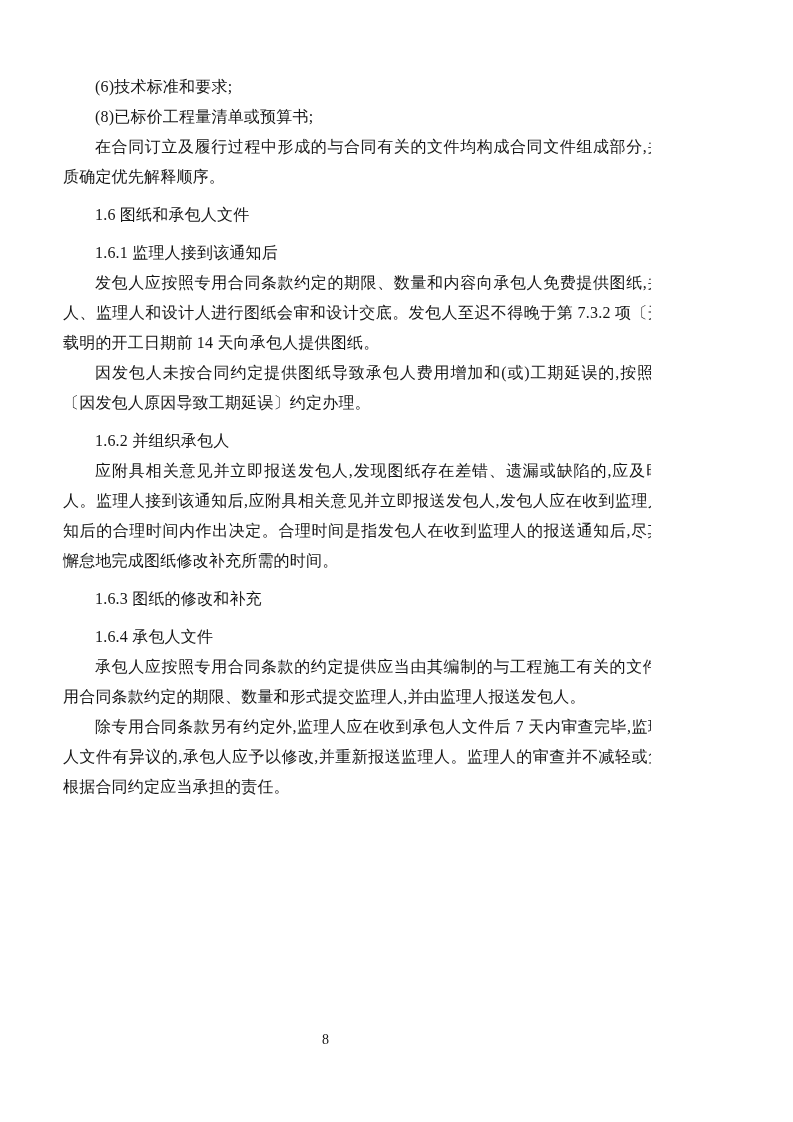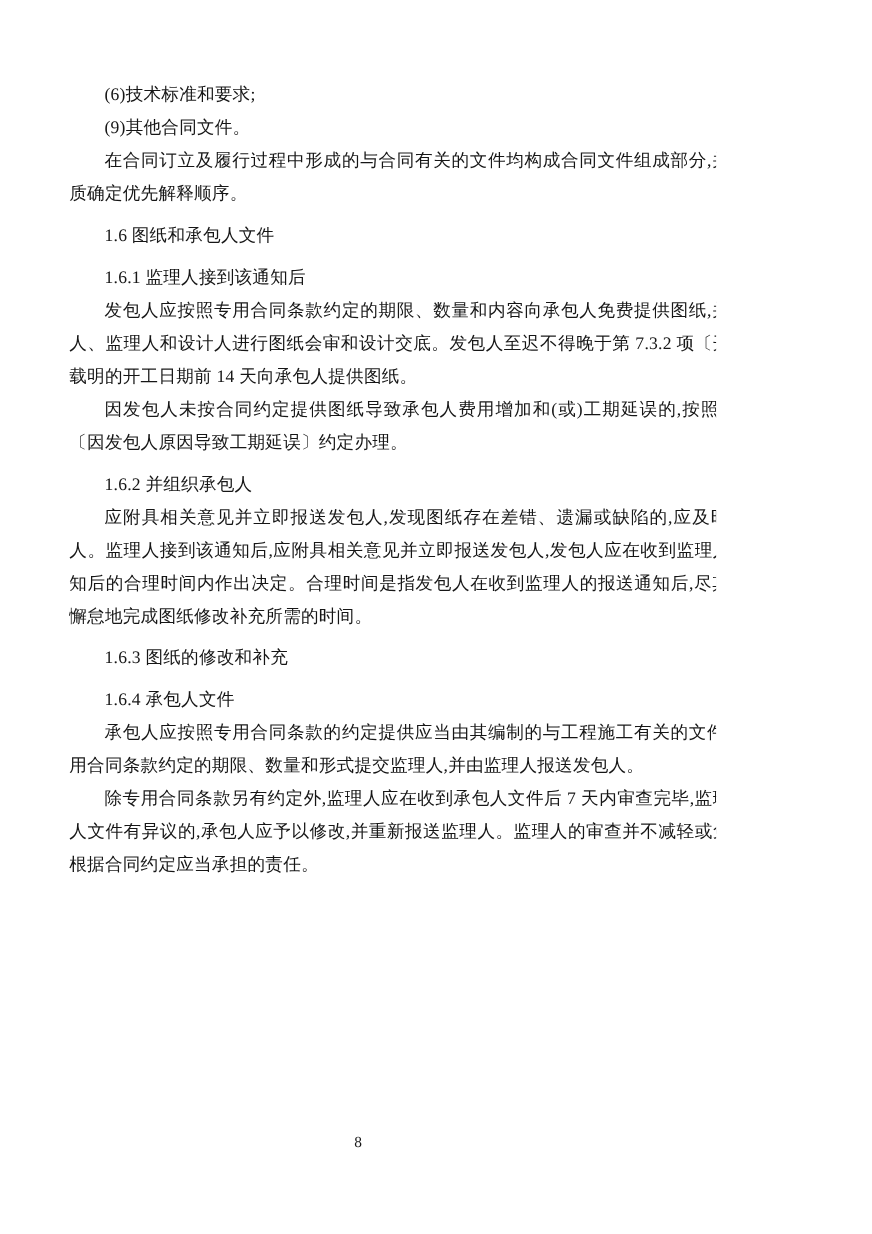--- a/index.html
+++ b/index.html
@@ -49,21 +49,21 @@
     line-height: 20px;
     color: #161616;
   }
 </style>
 </head>
 <body>
 
 <div class="page">
   <div class="content" id="content-area">
       <p class="list-item">(6)技术标准和要求;</p>
-      <p class="list-item">(9)其他合同文件。</p>
+      <p class="list-item">(8)已标价工程量清单或预算书;</p>
       <p class="para">在合同订立及履行过程中形成的与合同有关的文件均构成合同文件组成部分,并根据其性质确定优先解释顺序。</p>
       <p class="heading">1.6 图纸和承包人文件</p>
       <p class="heading">1.6.1 监理人接到该通知后</p>
       <p class="para">发包人应按照专用合同条款约定的期限、数量和内容向承包人免费提供图纸,并组织承包人、监理人和设计人进行图纸会审和设计交底。发包人至迟不得晚于第 7.3.2 项〔开工通知〕载明的开工日期前 14 天向承包人提供图纸。</p>
       <p class="para">因发包人未按合同约定提供图纸导致承包人费用增加和(或)工期延误的,按照第 7.5.1 项〔因发包人原因导致工期延误〕约定办理。</p>
       <p class="heading">1.6.2 并组织承包人</p>
       <p class="para">应附具相关意见并立即报送发包人,发现图纸存在差错、遗漏或缺陷的,应及时通知监理人。监理人接到该通知后,应附具相关意见并立即报送发包人,发包人应在收到监理人报送的通知后的合理时间内作出决定。合理时间是指发包人在收到监理人的报送通知后,尽其努力且不懈怠地完成图纸修改补充所需的时间。</p>
       <p class="heading">1.6.3 图纸的修改和补充</p>
       <p class="heading">1.6.4 承包人文件</p>
       <p class="para">承包人应按照专用合同条款的约定提供应当由其编制的与工程施工有关的文件,并按照专用合同条款约定的期限、数量和形式提交监理人,并由监理人报送发包人。</p>

